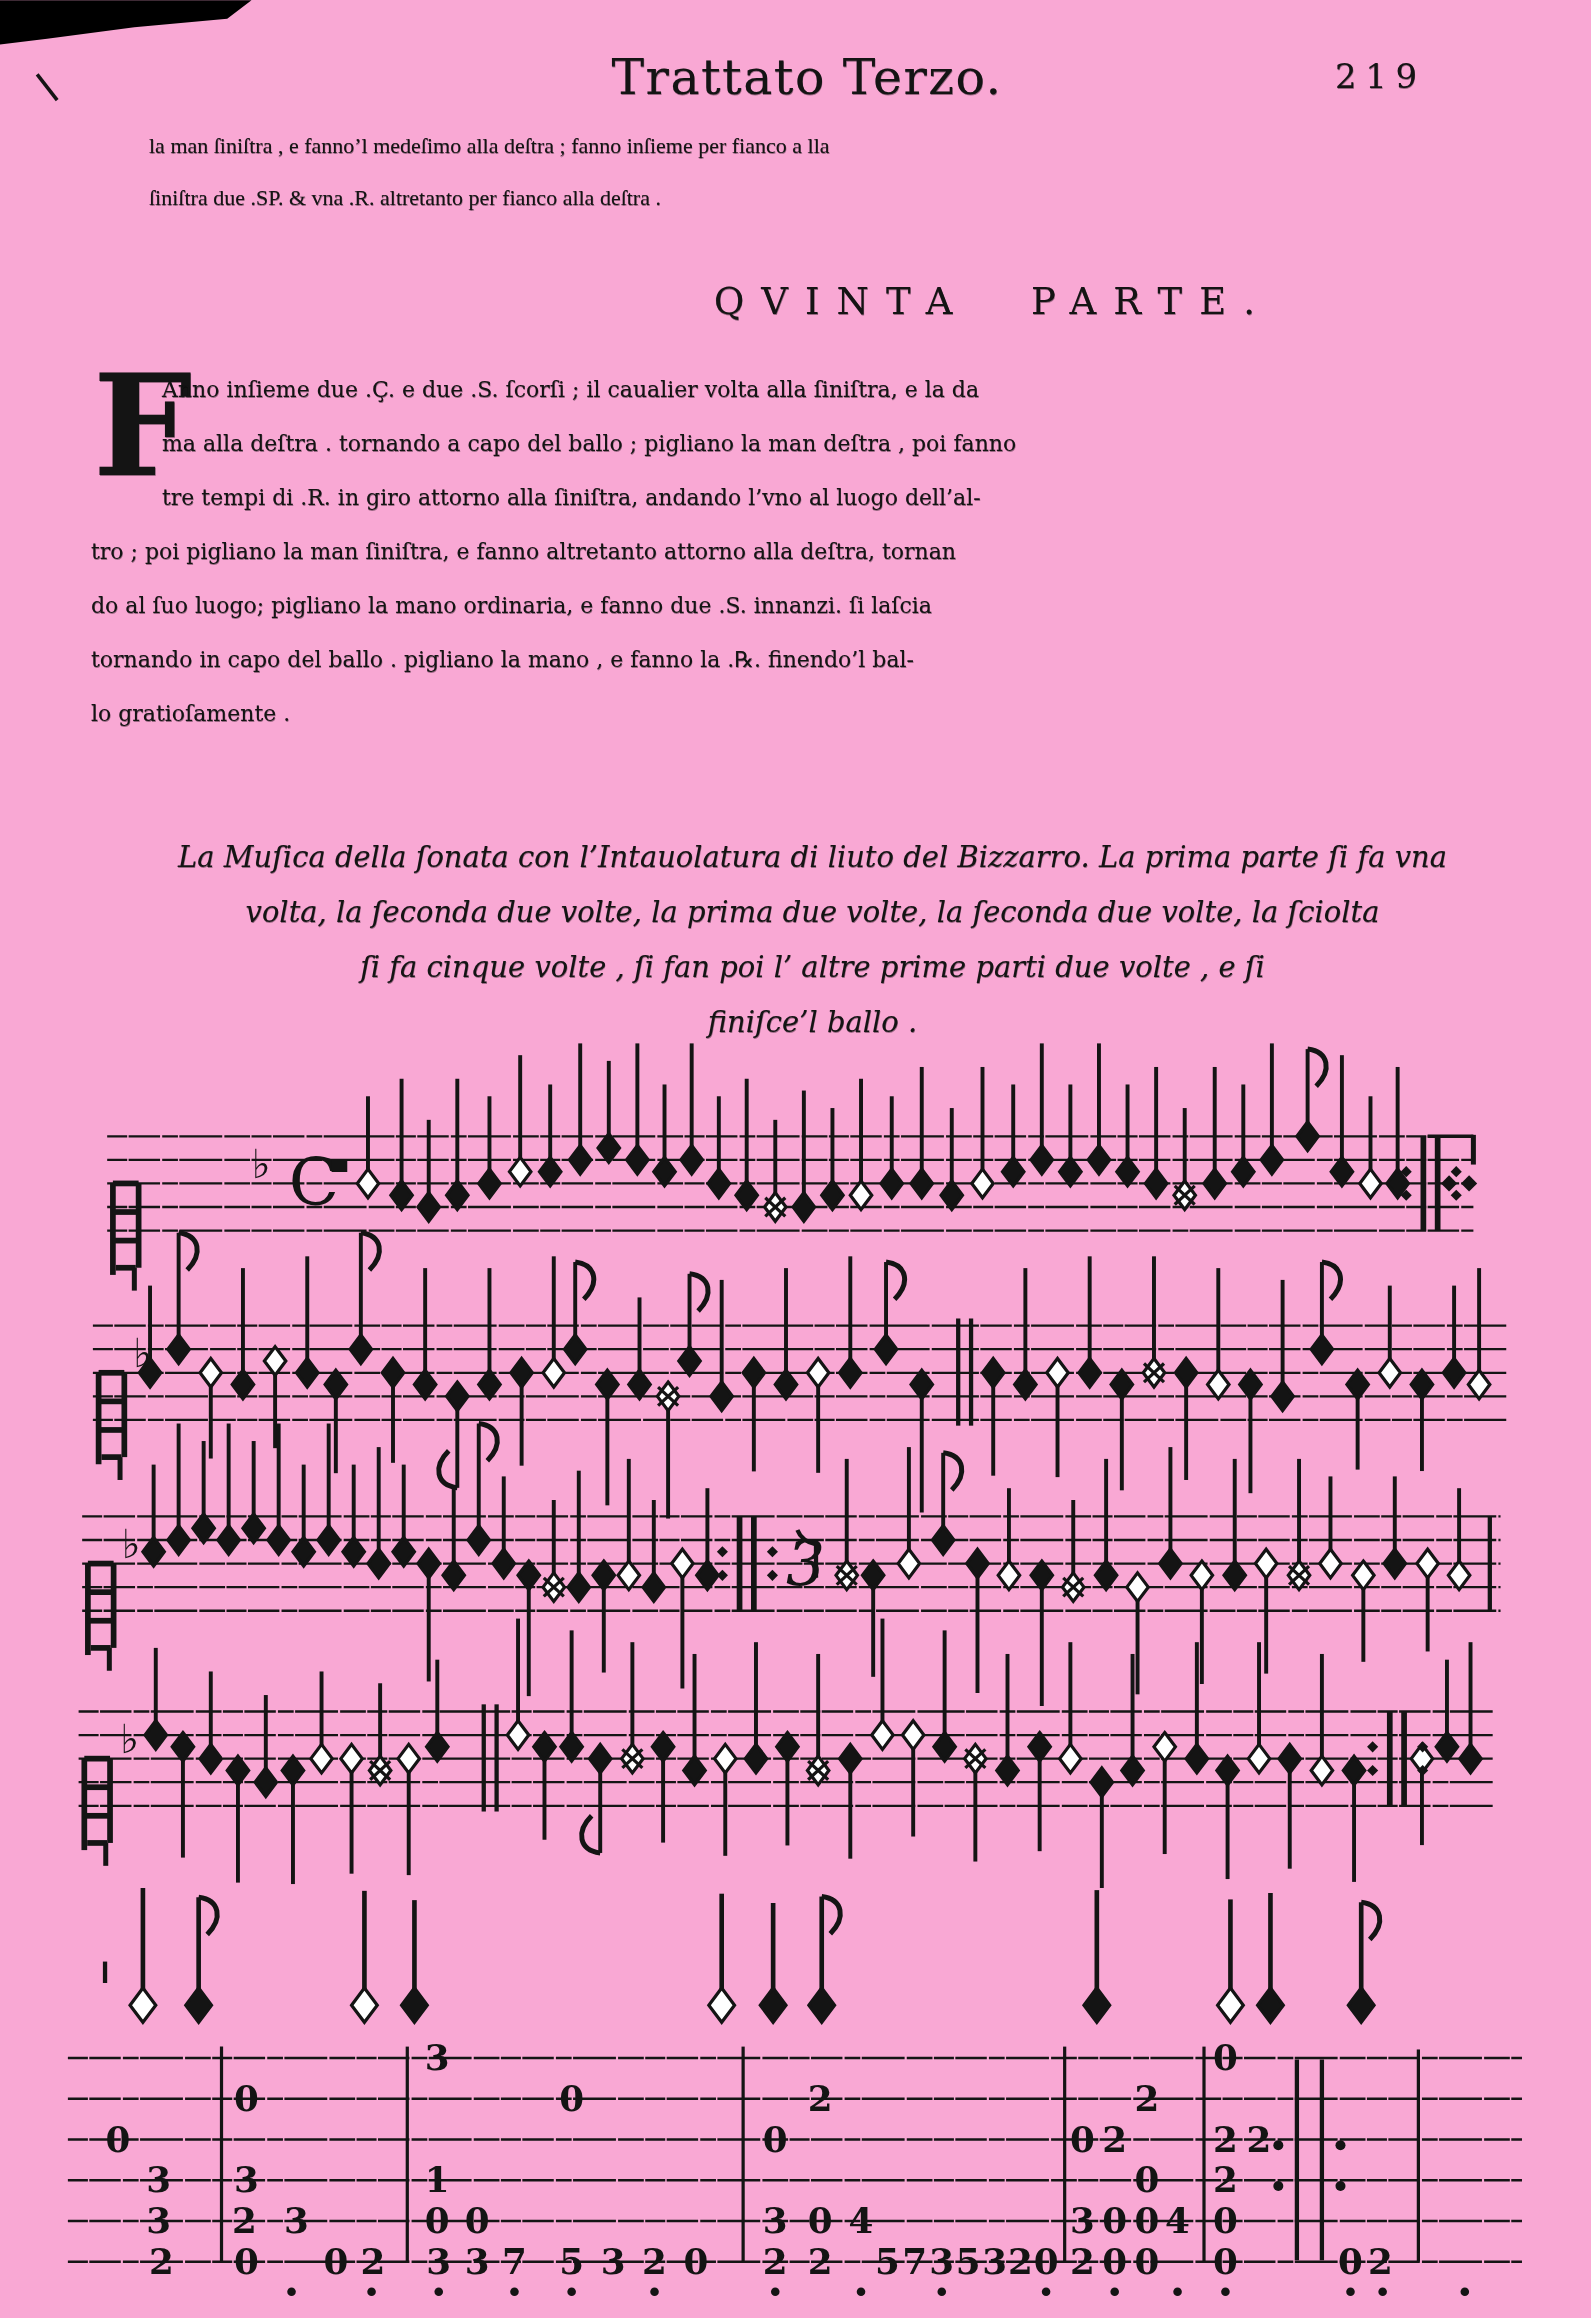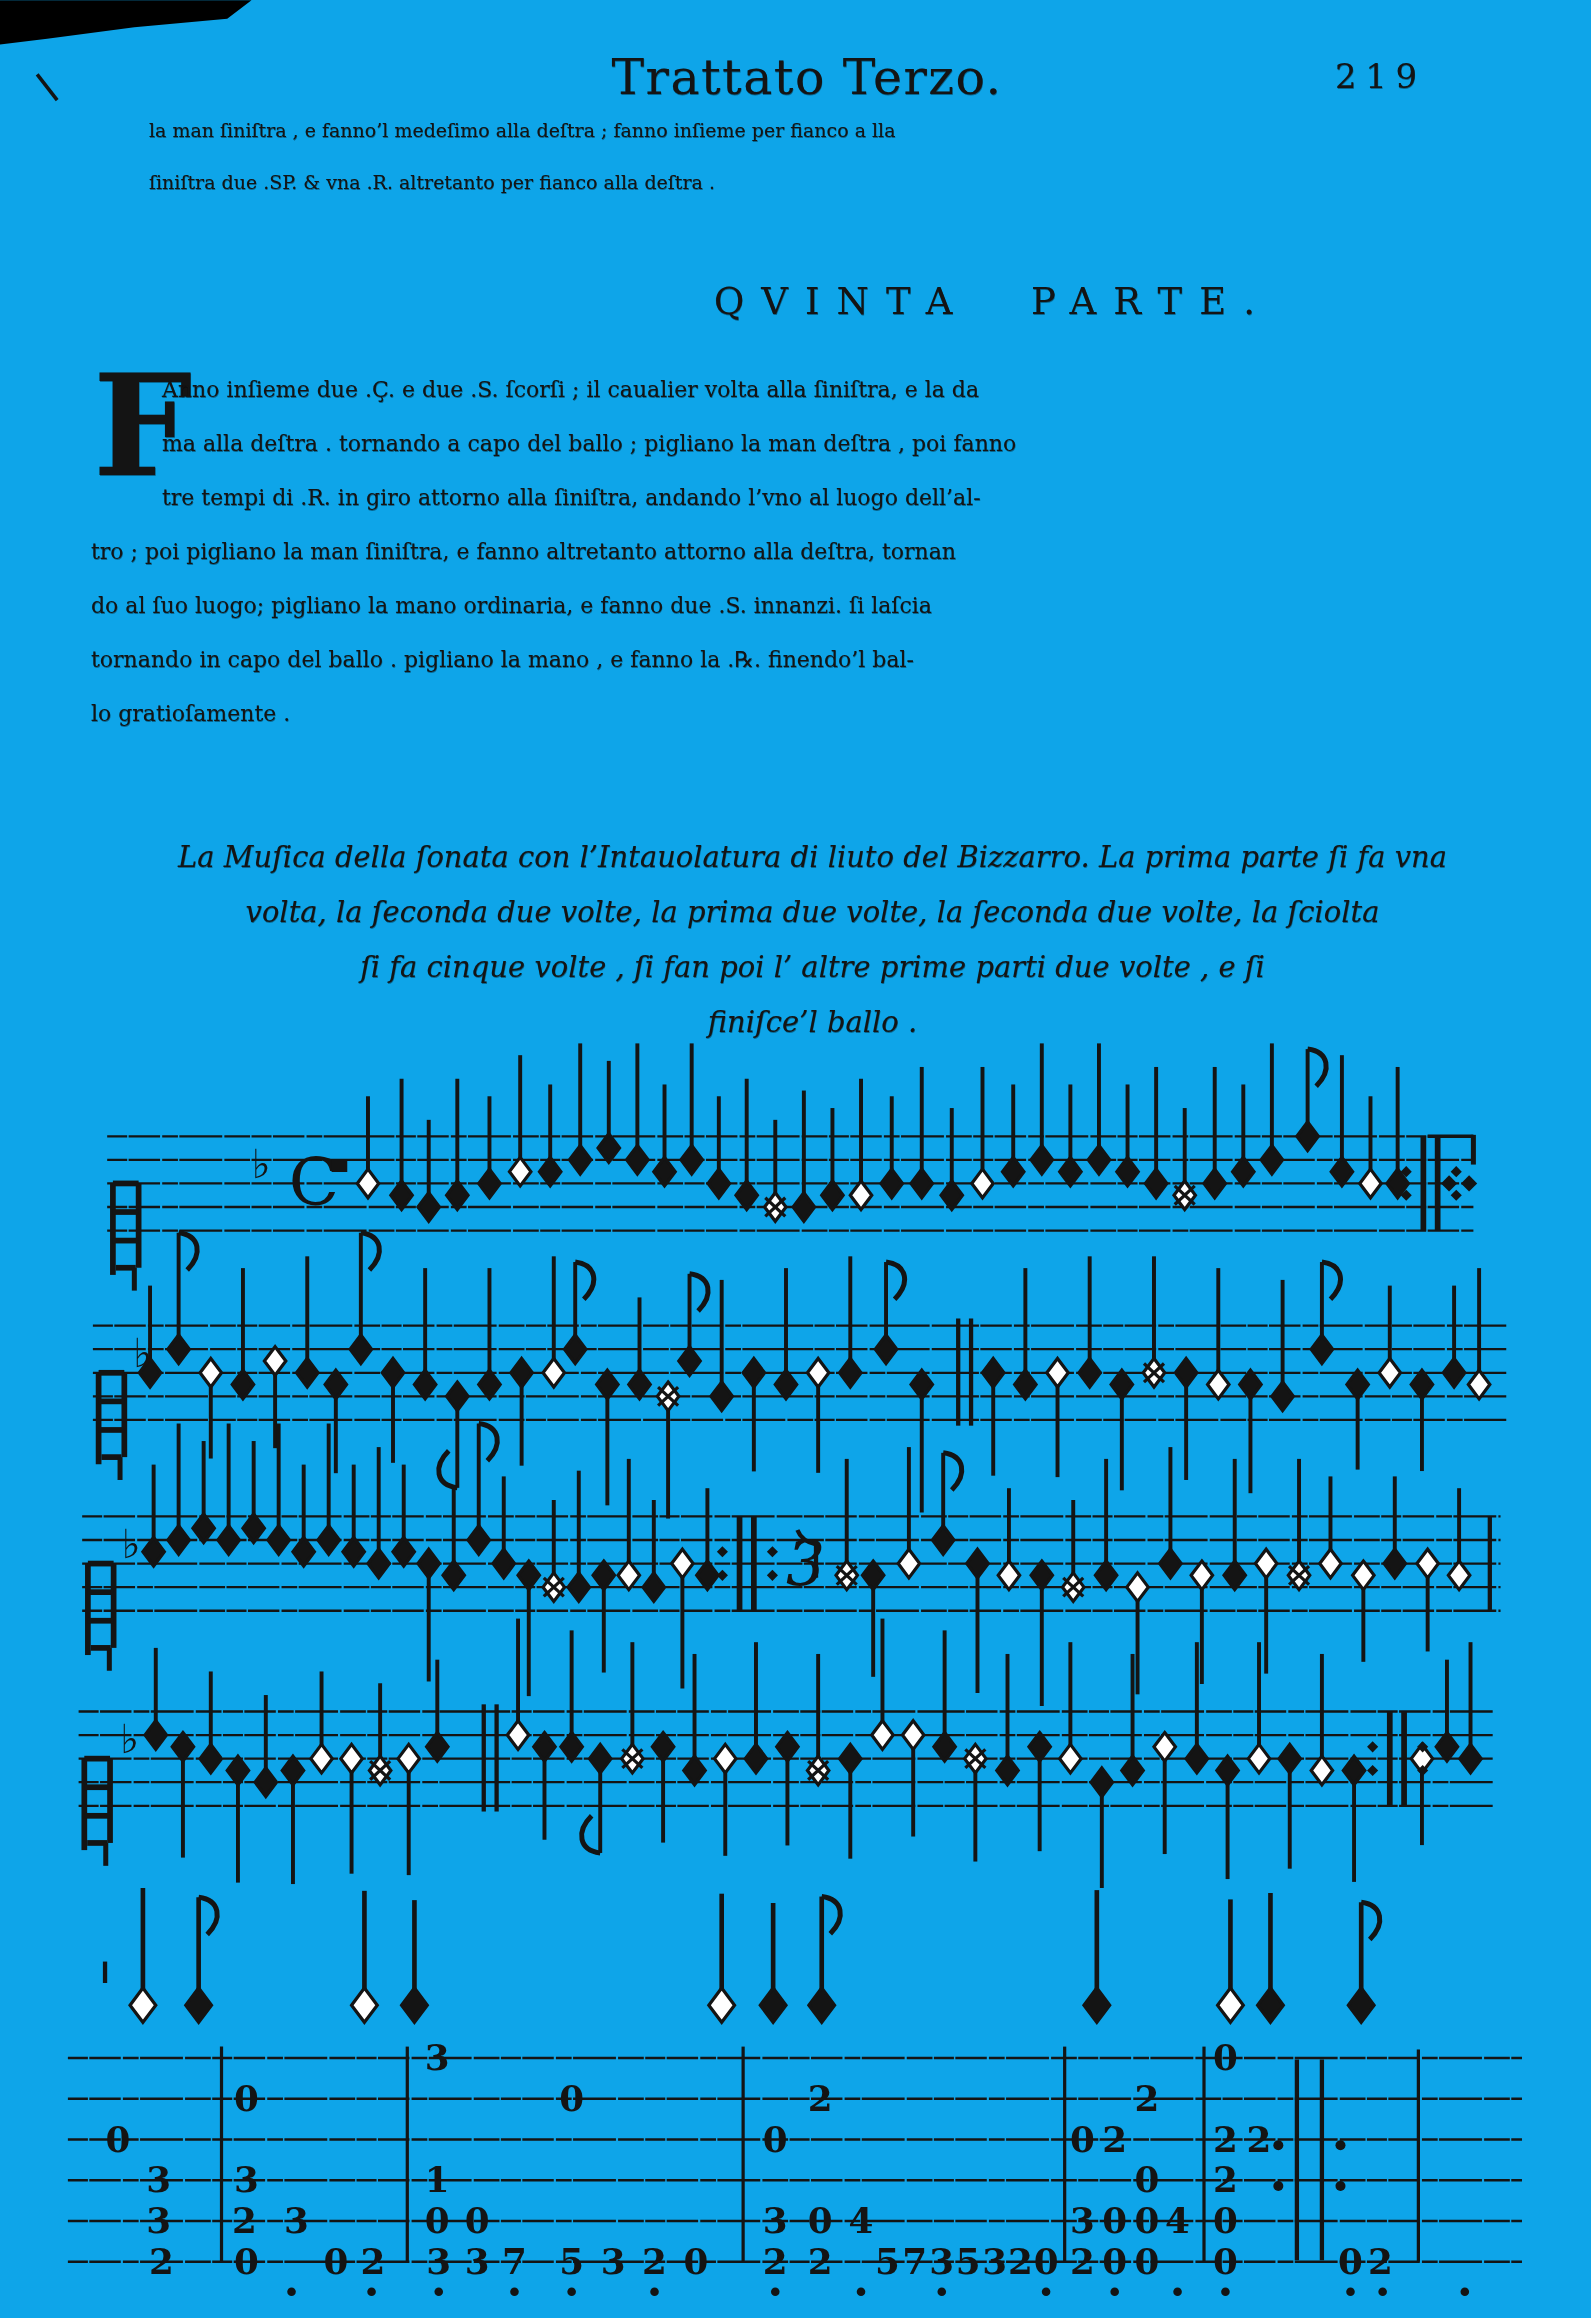--- a/index.html
+++ b/index.html
@@ -1,22 +1,22 @@
 <!DOCTYPE html>
 <html style="font-size:11.4px"><head>
 <meta charset="utf-8">
 <style>
   html,body{margin:0;padding:0;background:#777;}
-  .page{position:relative;width:1592px;height:2319px;background:#0ea5e9;overflow:hidden;
+  .page{position:relative;width:1592px;height:2319px;background:#f9a8d4;overflow:hidden;
         font-family:"DejaVu Serif","DejaVu Sans",serif;color:#141414;}
   .ink{text-shadow:0.4px 0.6px 0 rgba(0,0,0,0.38), -0.2px 0.1px 0 rgba(0,0,0,0.18);}
   .title{position:absolute;left:500px;top:49px;width:614px;text-align:center;
          font-size:49px;letter-spacing:1.4px;}
   .pagenum{position:absolute;left:1335px;top:56px;width:171px;font-size:34px;letter-spacing:8.6px;}
-  .intro{position:absolute;left:149px;top:104px;width:1343px;font-size:19px;line-height:52px;}
+  .intro{position:absolute;left:149px;top:120px;width:1343px;font-size:22px;line-height:52px;font-family:Liberation Serif, serif;}
   .heading{position:absolute;left:257px;top:280px;width:1015px;text-align:right;
            font-size:37px;letter-spacing:17px;word-spacing:33px;}
   .part{position:absolute;left:91px;top:363px;width:1429px;font-size:22px;line-height:54px;}
   .part .ln.ind{padding-left:71px;}
   .dropcap{position:absolute;left:93px;top:369px;font-size:140px;line-height:114px;
            font-weight:bold;}
   .musica{position:absolute;left:116px;top:830px;width:1393px;text-align:center;
           font-style:italic;font-size:29px;line-height:55px;}
   svg.music{position:absolute;left:0;top:0;}
 </style>

